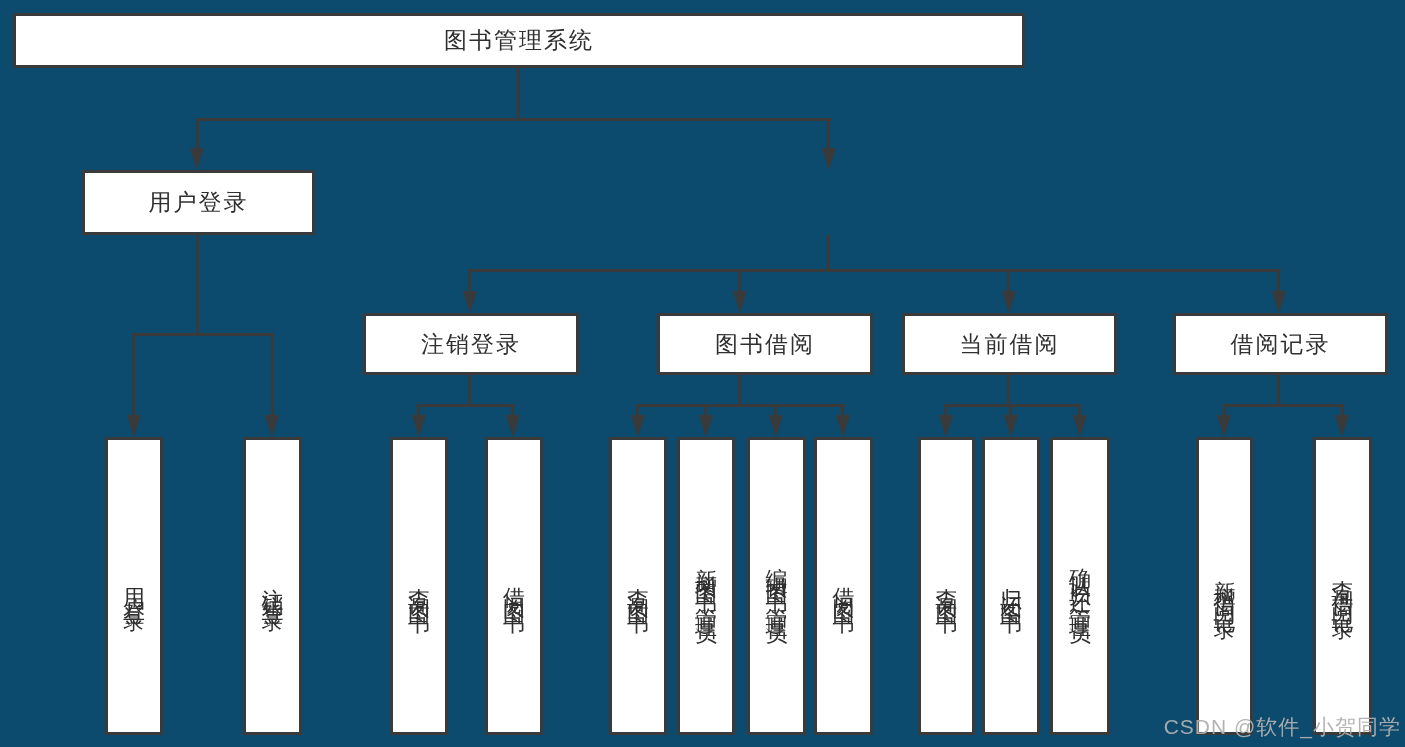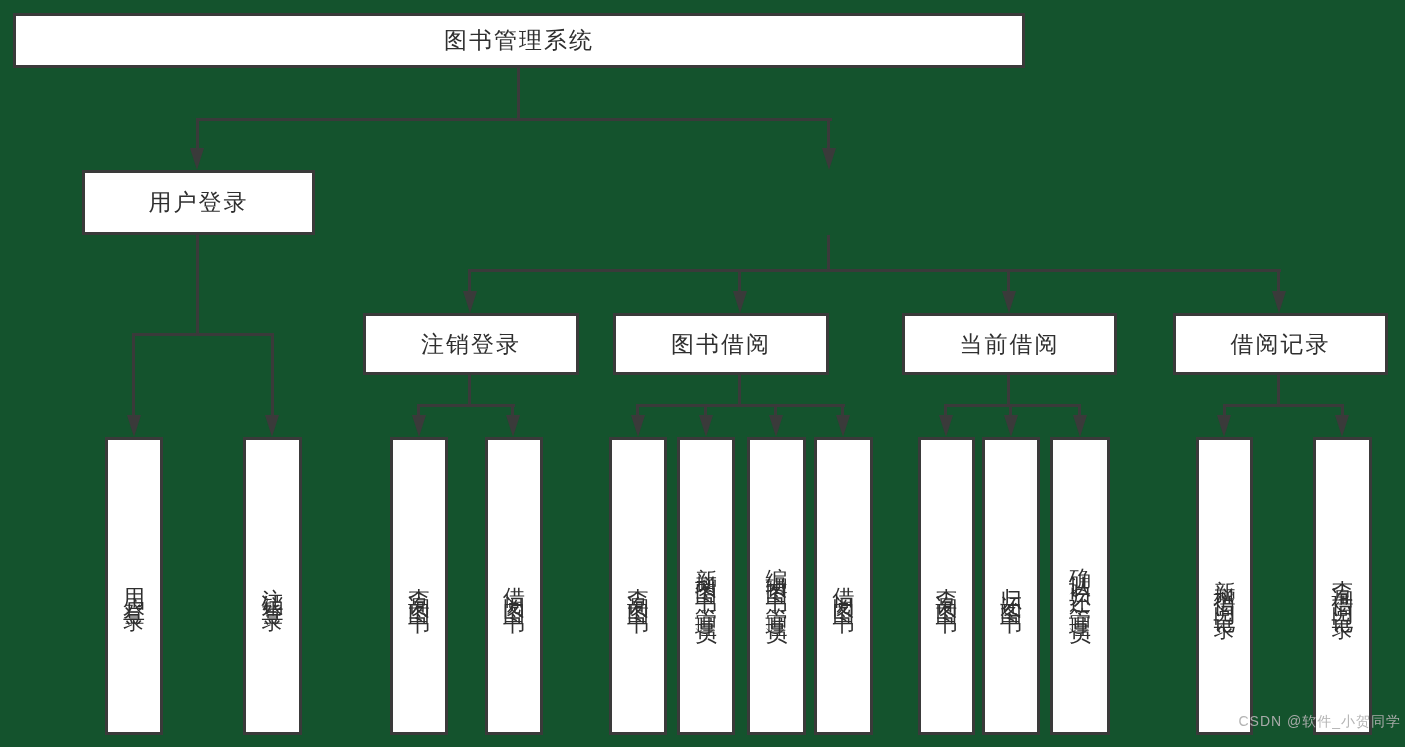--- a/index.html
+++ b/index.html
@@ -1,21 +1,21 @@
 <!DOCTYPE html>
 <html><head>
 <meta charset="utf-8">
 <style>
   * { box-sizing: border-box; margin: 0; padding: 0; }
   html, body { background: #ffffff; }
   .canvas {
     position: relative;
     width: 1405px;
     height: 747px;
-    background: #14532d;
+    background: #0c4a6e;
     font-family: "Liberation Sans", sans-serif;
     overflow: hidden;
   }
   .node {
     position: absolute;
     background: #ffffff;
     border: 3px solid #3a3a3a;
     display: flex;
     align-items: center;
     justify-content: center;
@@ -39,21 +39,21 @@
     position: absolute;
     width: 0; height: 0;
     border-left: 7px solid transparent;
     border-right: 7px solid transparent;
     border-top: 22px solid #3a3a3a;
   }
   .watermark {
     position: absolute;
     right: 4px;
     top: 713px;
-    font-size: 14px;
+    font-size: 21px;
     letter-spacing: 1px;
     color: rgba(175, 175, 175, 0.95);
     z-index: 5;
     white-space: nowrap;
   }
 </style>
 </head>
 <body>
 
 <div class="canvas">
@@ -87,21 +87,21 @@
   <div class="line v" style="left:1007px; top:269px; height:24px;"></div>
   <div class="line v" style="left:1277px; top:269px; height:24px;"></div>
   <div class="arrow" style="left:463px; top:291px;"></div>
   <div class="arrow" style="left:733px; top:291px;"></div>
   <div class="arrow" style="left:1002px; top:291px;"></div>
   <div class="arrow" style="left:1272px; top:291px;"></div>
 
   <div class="node hnode" style="left:363px; top:313px; width:216px; height:62px;">
     <span>注销登录</span>
   </div>
-  <div class="node hnode" style="left:613px; top:313px; width:216px; height:62px;">
+  <div class="node hnode" style="left:657px; top:313px; width:216px; height:62px;">
     <span>图书借阅</span>
   </div>
   <div class="node hnode" style="left:902px; top:313px; width:215px; height:62px;">
     <span>当前借阅</span>
   </div>
   <div class="node hnode" style="left:1173px; top:313px; width:215px; height:62px;">
     <span>借阅记录</span>
   </div>
 
   <div class="line v" style="left:468px; top:375px; height:31px;"></div>

